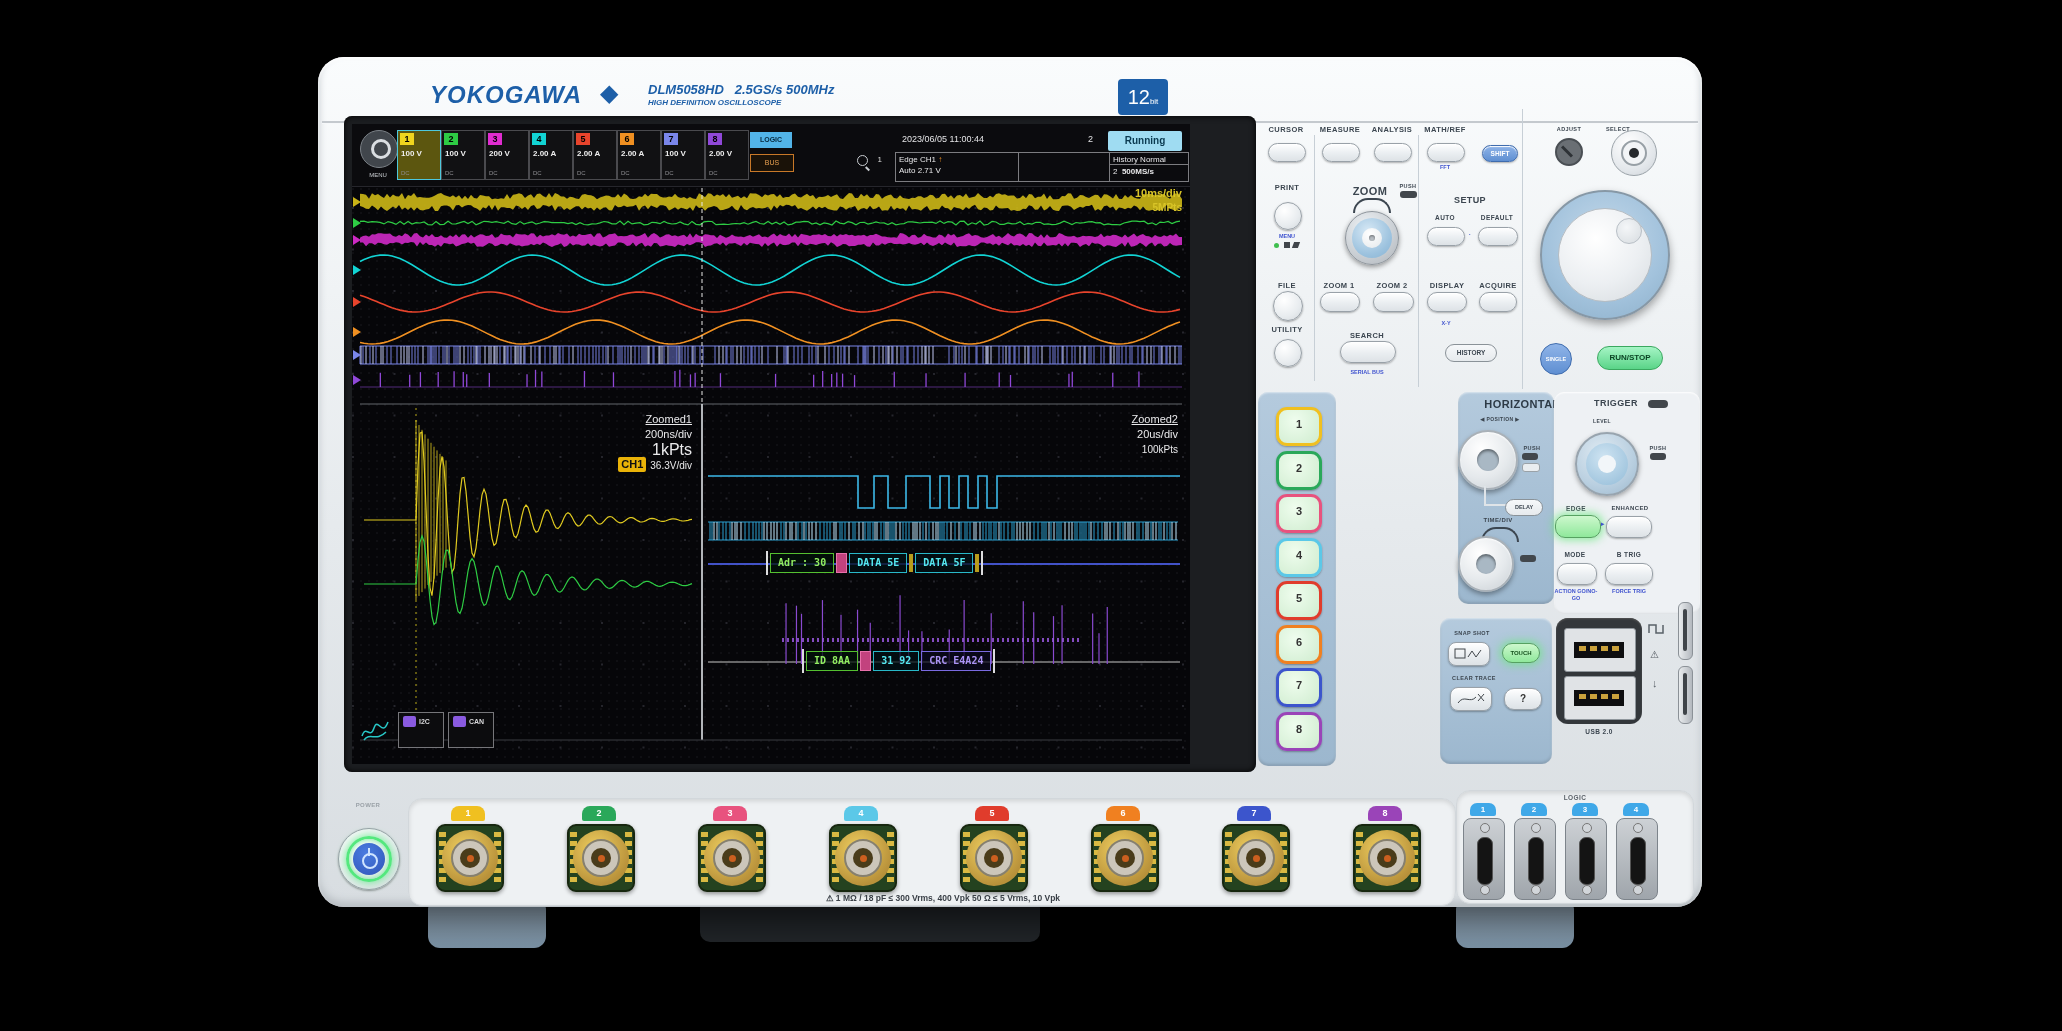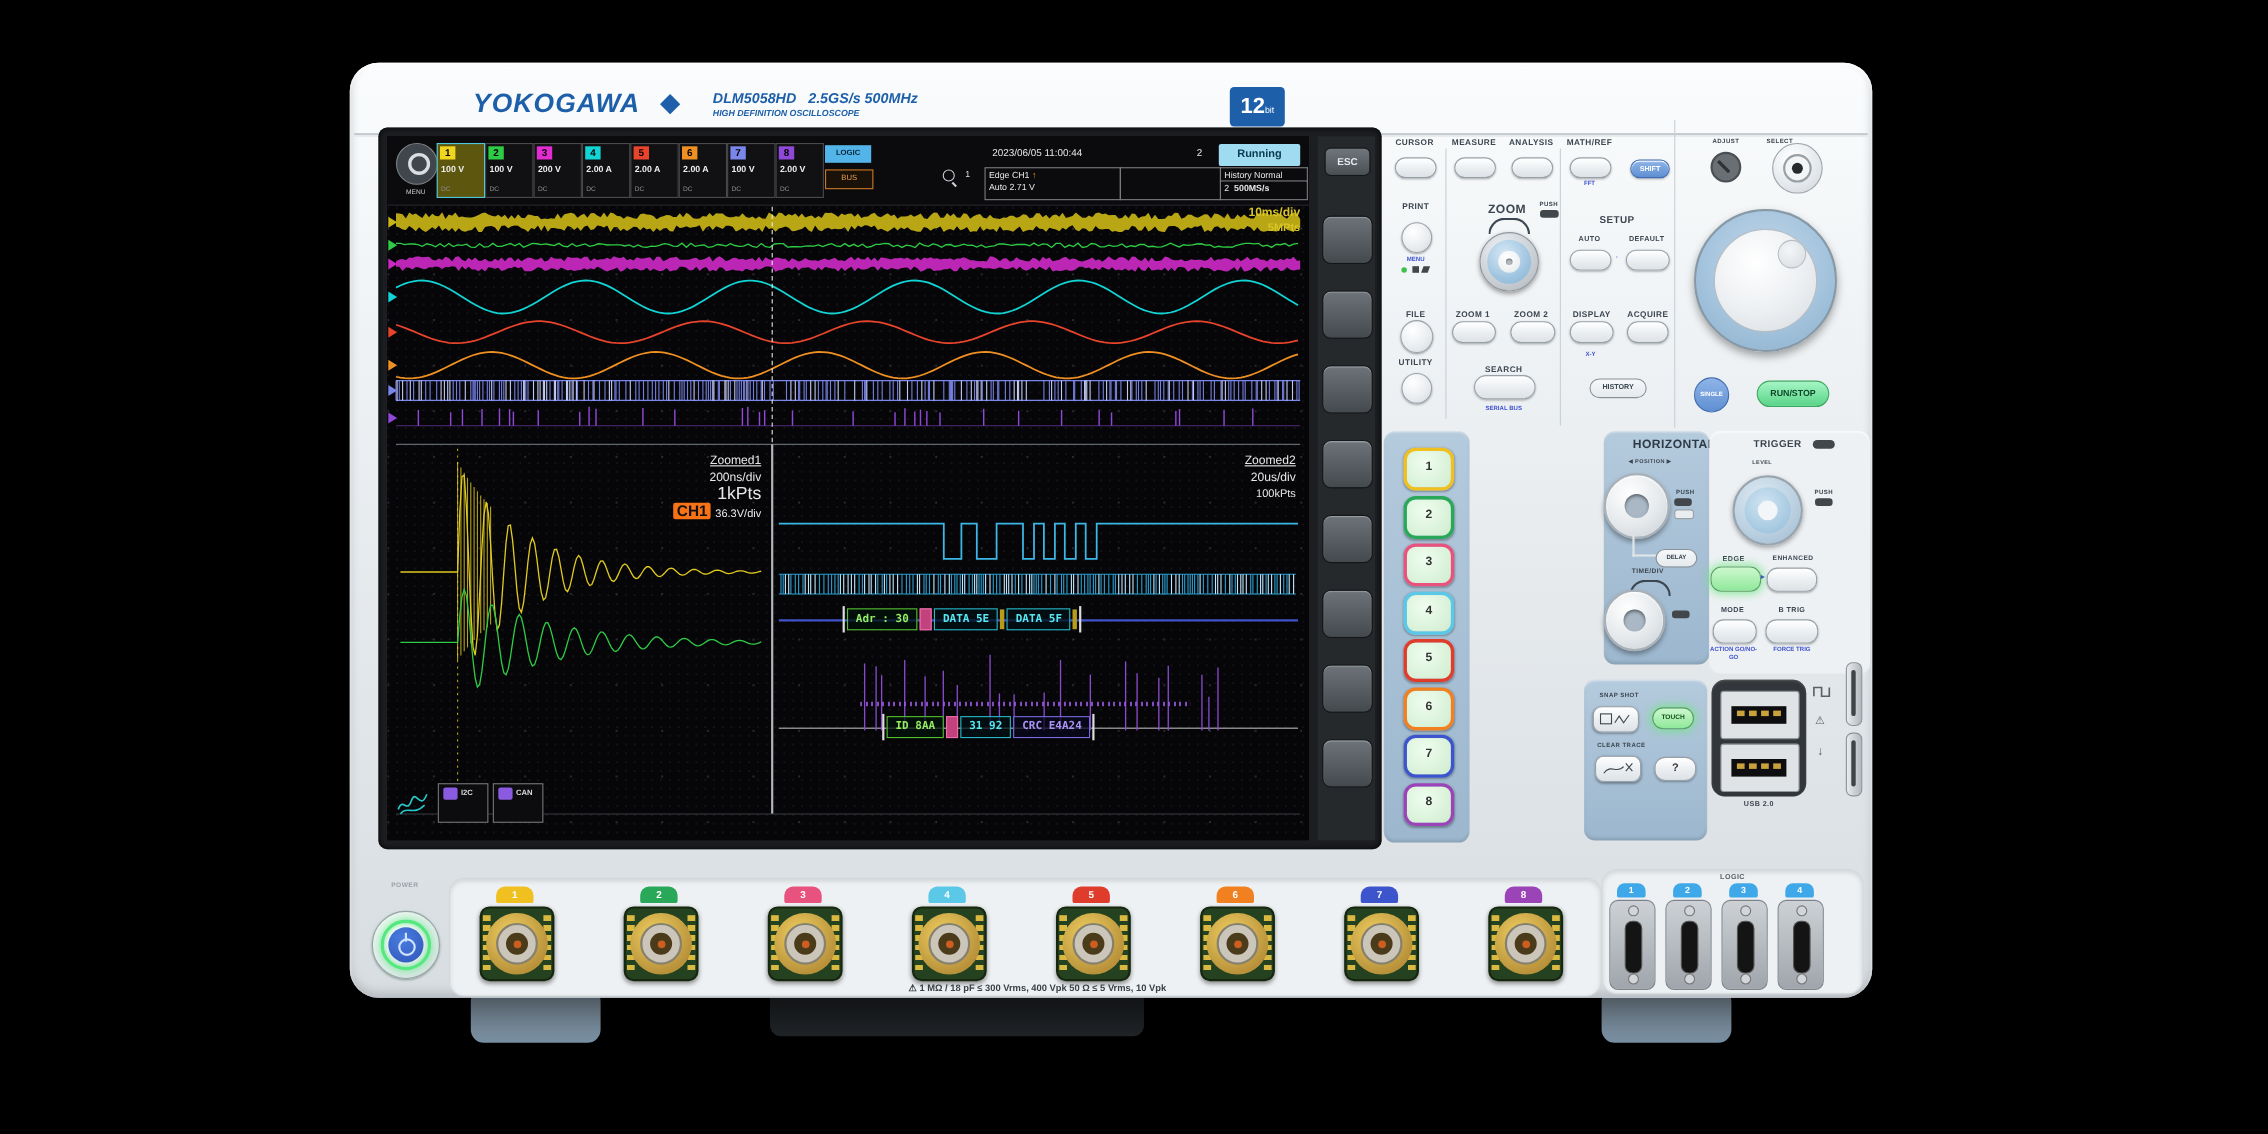--- a/index.html
+++ b/index.html
@@ -35,21 +35,21 @@
 .chbox{position:absolute;top:6px;width:42px;height:48px;background:#111113;border:1px solid #4a4a4e}
 .chbox.active{background:#5c560f;border:1px solid #4ec8dc}
 .chip2{position:absolute;left:2px;top:2px;width:14px;height:12px;color:#000;font-weight:bold;font-size:9px;text-align:center;line-height:12px}
 .chval{position:absolute;left:3px;top:18px;font-weight:bold;font-size:8px;color:#eee;white-space:nowrap}
 .chsub{position:absolute;left:3px;bottom:3px;font-size:6px;color:#8e8e92}
 .scr-txt{position:absolute;color:#e4e4e6;font-size:9px;white-space:nowrap}
 .tcell{position:absolute;border:1px solid #7c7c80;color:#e8e8ea;font-size:8px;line-height:11px;padding:1px 3px;white-space:nowrap}
 .yellow-t{position:absolute;width:140px;text-align:right;color:#d8c428;font-weight:bold;font-size:11px}
 .zoom-ann{position:absolute;text-align:right;color:#e9e9eb;font-size:11px;line-height:15px;white-space:nowrap}
 .zoom-ann .ttl{text-decoration:underline}
-.chchip{display:inline-block;background:#f97316;color:#111;font-weight:bold;font-size:14px;padding:0 3px;border-radius:2px;margin-right:4px;vertical-align:1px}
+.chchip{display:inline-block;background:#eab308;color:#111;font-weight:bold;font-size:11px;padding:0 3px;border-radius:2px;margin-right:4px;vertical-align:1px}
 .decode-row{position:absolute;display:flex;align-items:center;gap:2px}
 .dbox{border:1px solid;padding:0 7px;height:18px;line-height:18px;font-weight:bold;font-size:10px;font-family:"DejaVu Sans Mono",monospace;background:rgba(2,18,8,.75)}
 .dbox.addr{border-color:#54c030;color:#92ee62}
 .dbox.data{border-color:#28b8c8;color:#55e8f0;background:rgba(1,16,20,.75)}
 .dbox.crc{border-color:#7a6ae0;color:#ab93f5;background:rgba(10,8,28,.75)}
 .psep{width:9px;height:18px;background:#c2427e;border:1px solid #e870aa}
 .ysep{width:4px;height:18px;background:#b89c1c}
 .tick{width:2px;height:24px;background:#dcdcde}
 .dashrow{position:absolute;height:4px;background:repeating-linear-gradient(90deg,#9a58e0 0 2px,transparent 2px 5px);opacity:.85}
 .bustab{position:absolute;width:44px;height:34px;background:#0c0c0e;border:1px solid #76767a}
@@ -91,21 +91,21 @@
   <div class="device">
 
     <div class="abs" style="left:112px;top:24px;font-weight:bold;font-style:italic;font-size:24px;letter-spacing:1px;color:#1d5fa8">YOKOGAWA</div>
     <div class="abs" style="left:282px;top:22px;font-size:24px;color:#1d5fa8">◆</div>
     <div class="abs" style="left:330px;top:25px;font-weight:bold;font-style:italic;font-size:13px;color:#1d5fa8">
       <span>DLM5058HD</span>&nbsp;&nbsp;
       <span>2.5GS/s 500MHz</span>
     </div>
     <div class="abs" style="left:330px;top:41px;font-weight:bold;font-style:italic;font-size:8px;color:#1d5fa8">HIGH DEFINITION OSCILLOSCOPE</div>
     <div class="abs" style="left:800px;top:22px;width:50px;height:36px;background:#1d5fa8;border-radius:4px;color:#fff;text-align:center">
-      <span style="font-weight:bold;font-size:20px;line-height:36px">12</span><span style="font-size:8px">bit</span>
+      <span style="font-weight:normal;font-size:20px;line-height:36px">12</span><span style="font-size:8px">bit</span>
     </div>
     <div class="seam"></div>
 
     <div class="screen-frame">
       <div class="screen">
         <svg id="wave" width="838" height="640" viewBox="0 0 838 640">
           <defs>
             <pattern id="gd" width="8" height="8" patternUnits="userSpaceOnUse">
                 <circle cx="1" cy="1" r="0.7" fill="#1e1e24"></circle>
               </pattern>
@@ -736,33 +736,20 @@
         <div class="bustab" style="left:46px;top:588px">
           <div class="fl"></div>
             <div class="tx">I2C</div>
         </div>
         <div class="bustab" style="left:96px;top:588px">
           <div class="fl"></div>
             <div class="tx">CAN</div>
         </div>
       </div>
 
-      <div class="softcol">
-        <div class="escbtn">ESC</div>
-        <div id="softkeys">
-            <div class="softkey" style="top:72px"></div>
-            <div class="softkey" style="top:140px"></div>
-            <div class="softkey" style="top:208px"></div>
-            <div class="softkey" style="top:276px"></div>
-            <div class="softkey" style="top:344px"></div>
-            <div class="softkey" style="top:412px"></div>
-            <div class="softkey" style="top:480px"></div>
-            <div class="softkey" style="top:548px"></div>
-          </div>
-      </div>
     </div>
 
     <div class="lbl" style="left:968px;top:68px">CURSOR</div>
     <div class="lbl" style="left:1022px;top:68px">MEASURE</div>
     <div class="lbl" style="left:1074px;top:68px">ANALYSIS</div>
     <div class="lbl" style="left:1127px;top:68px">MATH/REF</div>
     <div class="pill" style="left:950px;top:86px;width:36px;height:17px"></div>
     <div class="pill" style="left:1004px;top:86px;width:36px;height:17px"></div>
     <div class="pill" style="left:1056px;top:86px;width:36px;height:17px"></div>
     <div class="pill" style="left:1109px;top:86px;width:36px;height:17px"></div>

